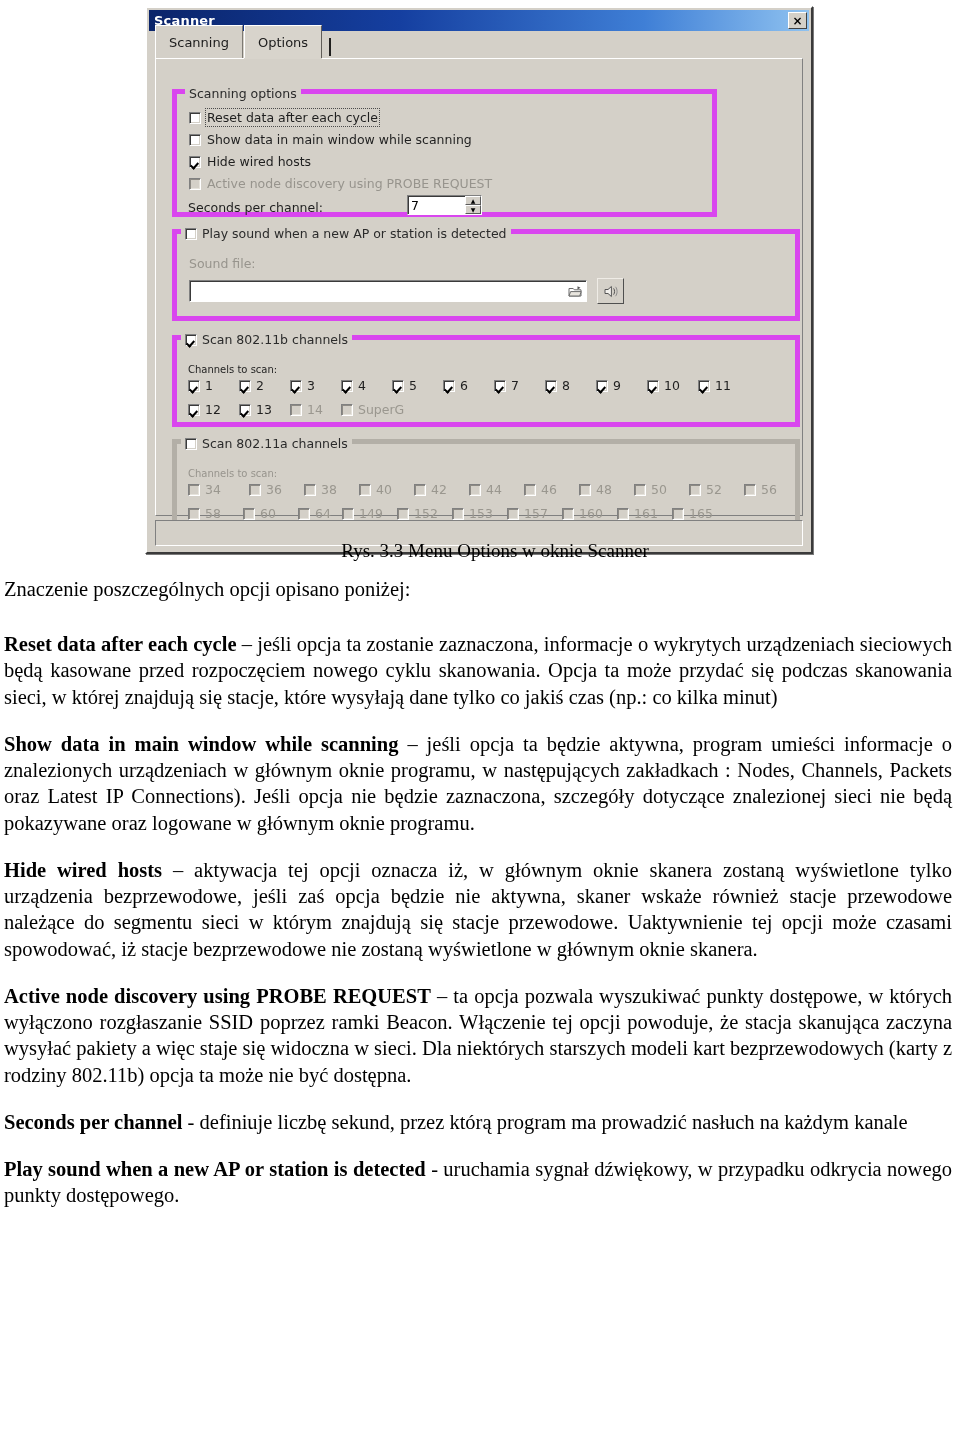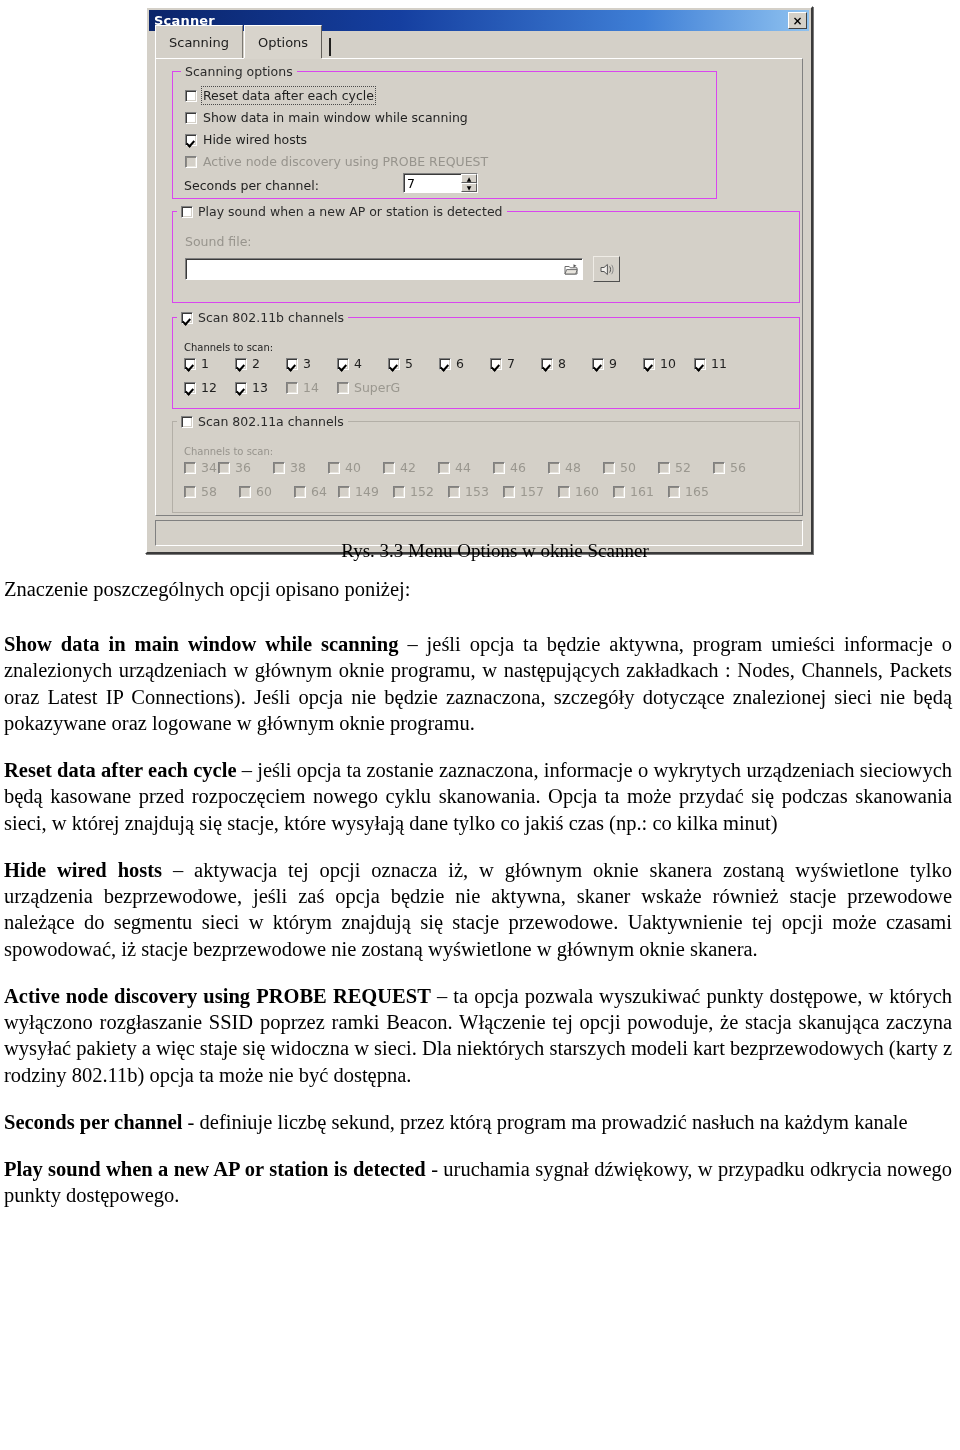--- a/index.html
+++ b/index.html
@@ -128,22 +128,23 @@
     background: #d4d0c8;
     border: 1px solid #808080;
     border-right-color: #ffffff;
     border-bottom-color: #ffffff;
     box-sizing: border-box;
   }
 
   
   .group {
     position: absolute;
-    border: 1px solid #d946ef;
-    box-sizing: border-box;
+    border: 5px solid #d946ef;
+    box-sizing: border-box;
+    margin-top: 18px;
   }
   .group > .glabel {
     position: absolute;
     top: -8px; left: 8px;
     background: #d4d0c8;
     padding: 0 4px;
     font-size: 12.5px;
     color: #2b2b2b;
     white-space: nowrap;
     font-family: "DejaVu Sans", sans-serif;
@@ -504,21 +505,21 @@
 
       <div class="group disabled" id="a-group">
         <span class="glabel with-check">
           <span class="cb"></span>
           <span>Scan 802.11a channels</span>
         </span>
 
         <span class="chan-sub dis">Channels to scan:</span>
 
         <div class="chan-row r1">
-          <span class="chan-item dis" style="width:34px">
+          <span class="chan-item dis" style="width:61px">
               <span class="cb dis"></span>
               <span>34</span>
             </span>
           <span class="chan-item dis" style="width:55px">
               <span class="cb dis"></span>
               <span>36</span>
             </span>
           <span class="chan-item dis" style="width:55px">
               <span class="cb dis"></span>
               <span>38</span>
@@ -609,25 +610,25 @@
 
 <div class="doc">
   <div class="caption">Rys. 3.3 Menu Options w oknie Scanner</div>
 
   <div class="doc-body">
     <p class="para noindent">Znaczenie poszczególnych opcji opisano poniżej:</p>
 
     <div class="gap-lg"></div>
 
     <p class="para">
+      <b>Reset data after each cycle</b><span> – jeśli opcja ta zostanie zaznaczona, informacje o wykrytych urządzeniach sieciowych będą kasowane przed rozpoczęciem nowego cyklu skanowania. Opcja ta może przydać się podczas skanowania sieci, w której znajdują się stacje, które wysyłają dane tylko co jakiś czas (np.: co kilka minut)</span>
+    </p>
+
+    <p class="para">
       <b>Show data in main window while scanning</b><span> – jeśli opcja ta będzie aktywna, program umieści informacje o znalezionych urządzeniach w głównym oknie programu, w następujących zakładkach : Nodes, Channels, Packets oraz Latest IP Connections). Jeśli opcja nie będzie zaznaczona, szczegóły dotyczące znalezionej sieci nie będą pokazywane oraz logowane w głównym oknie programu.</span>
-    </p>
-
-    <p class="para">
-      <b>Reset data after each cycle</b><span> – jeśli opcja ta zostanie zaznaczona, informacje o wykrytych urządzeniach sieciowych będą kasowane przed rozpoczęciem nowego cyklu skanowania. Opcja ta może przydać się podczas skanowania sieci, w której znajdują się stacje, które wysyłają dane tylko co jakiś czas (np.: co kilka minut)</span>
     </p>
 
     <p class="para">
       <b>Hide wired hosts</b><span> – aktywacja tej opcji oznacza iż, w głównym oknie skanera zostaną wyświetlone tylko urządzenia bezprzewodowe, jeśli zaś opcja będzie nie aktywna, skaner wskaże również stacje przewodowe należące do segmentu sieci w którym znajdują się stacje przewodowe. Uaktywnienie tej opcji może czasami spowodować, iż stacje bezprzewodowe nie zostaną wyświetlone w głównym oknie skanera.</span>
     </p>
 
     <p class="para">
       <b>Active node discovery using PROBE REQUEST</b><span> – ta opcja pozwala wyszukiwać punkty dostępowe, w  których wyłączono rozgłaszanie SSID poprzez ramki Beacon. Włączenie tej opcji powoduje, że stacja skanująca zaczyna wysyłać pakiety a więc staje się widoczna w sieci. Dla niektórych starszych modeli kart bezprzewodowych (karty z rodziny 802.11b) opcja ta może nie być dostępna.</span>
     </p>
 

